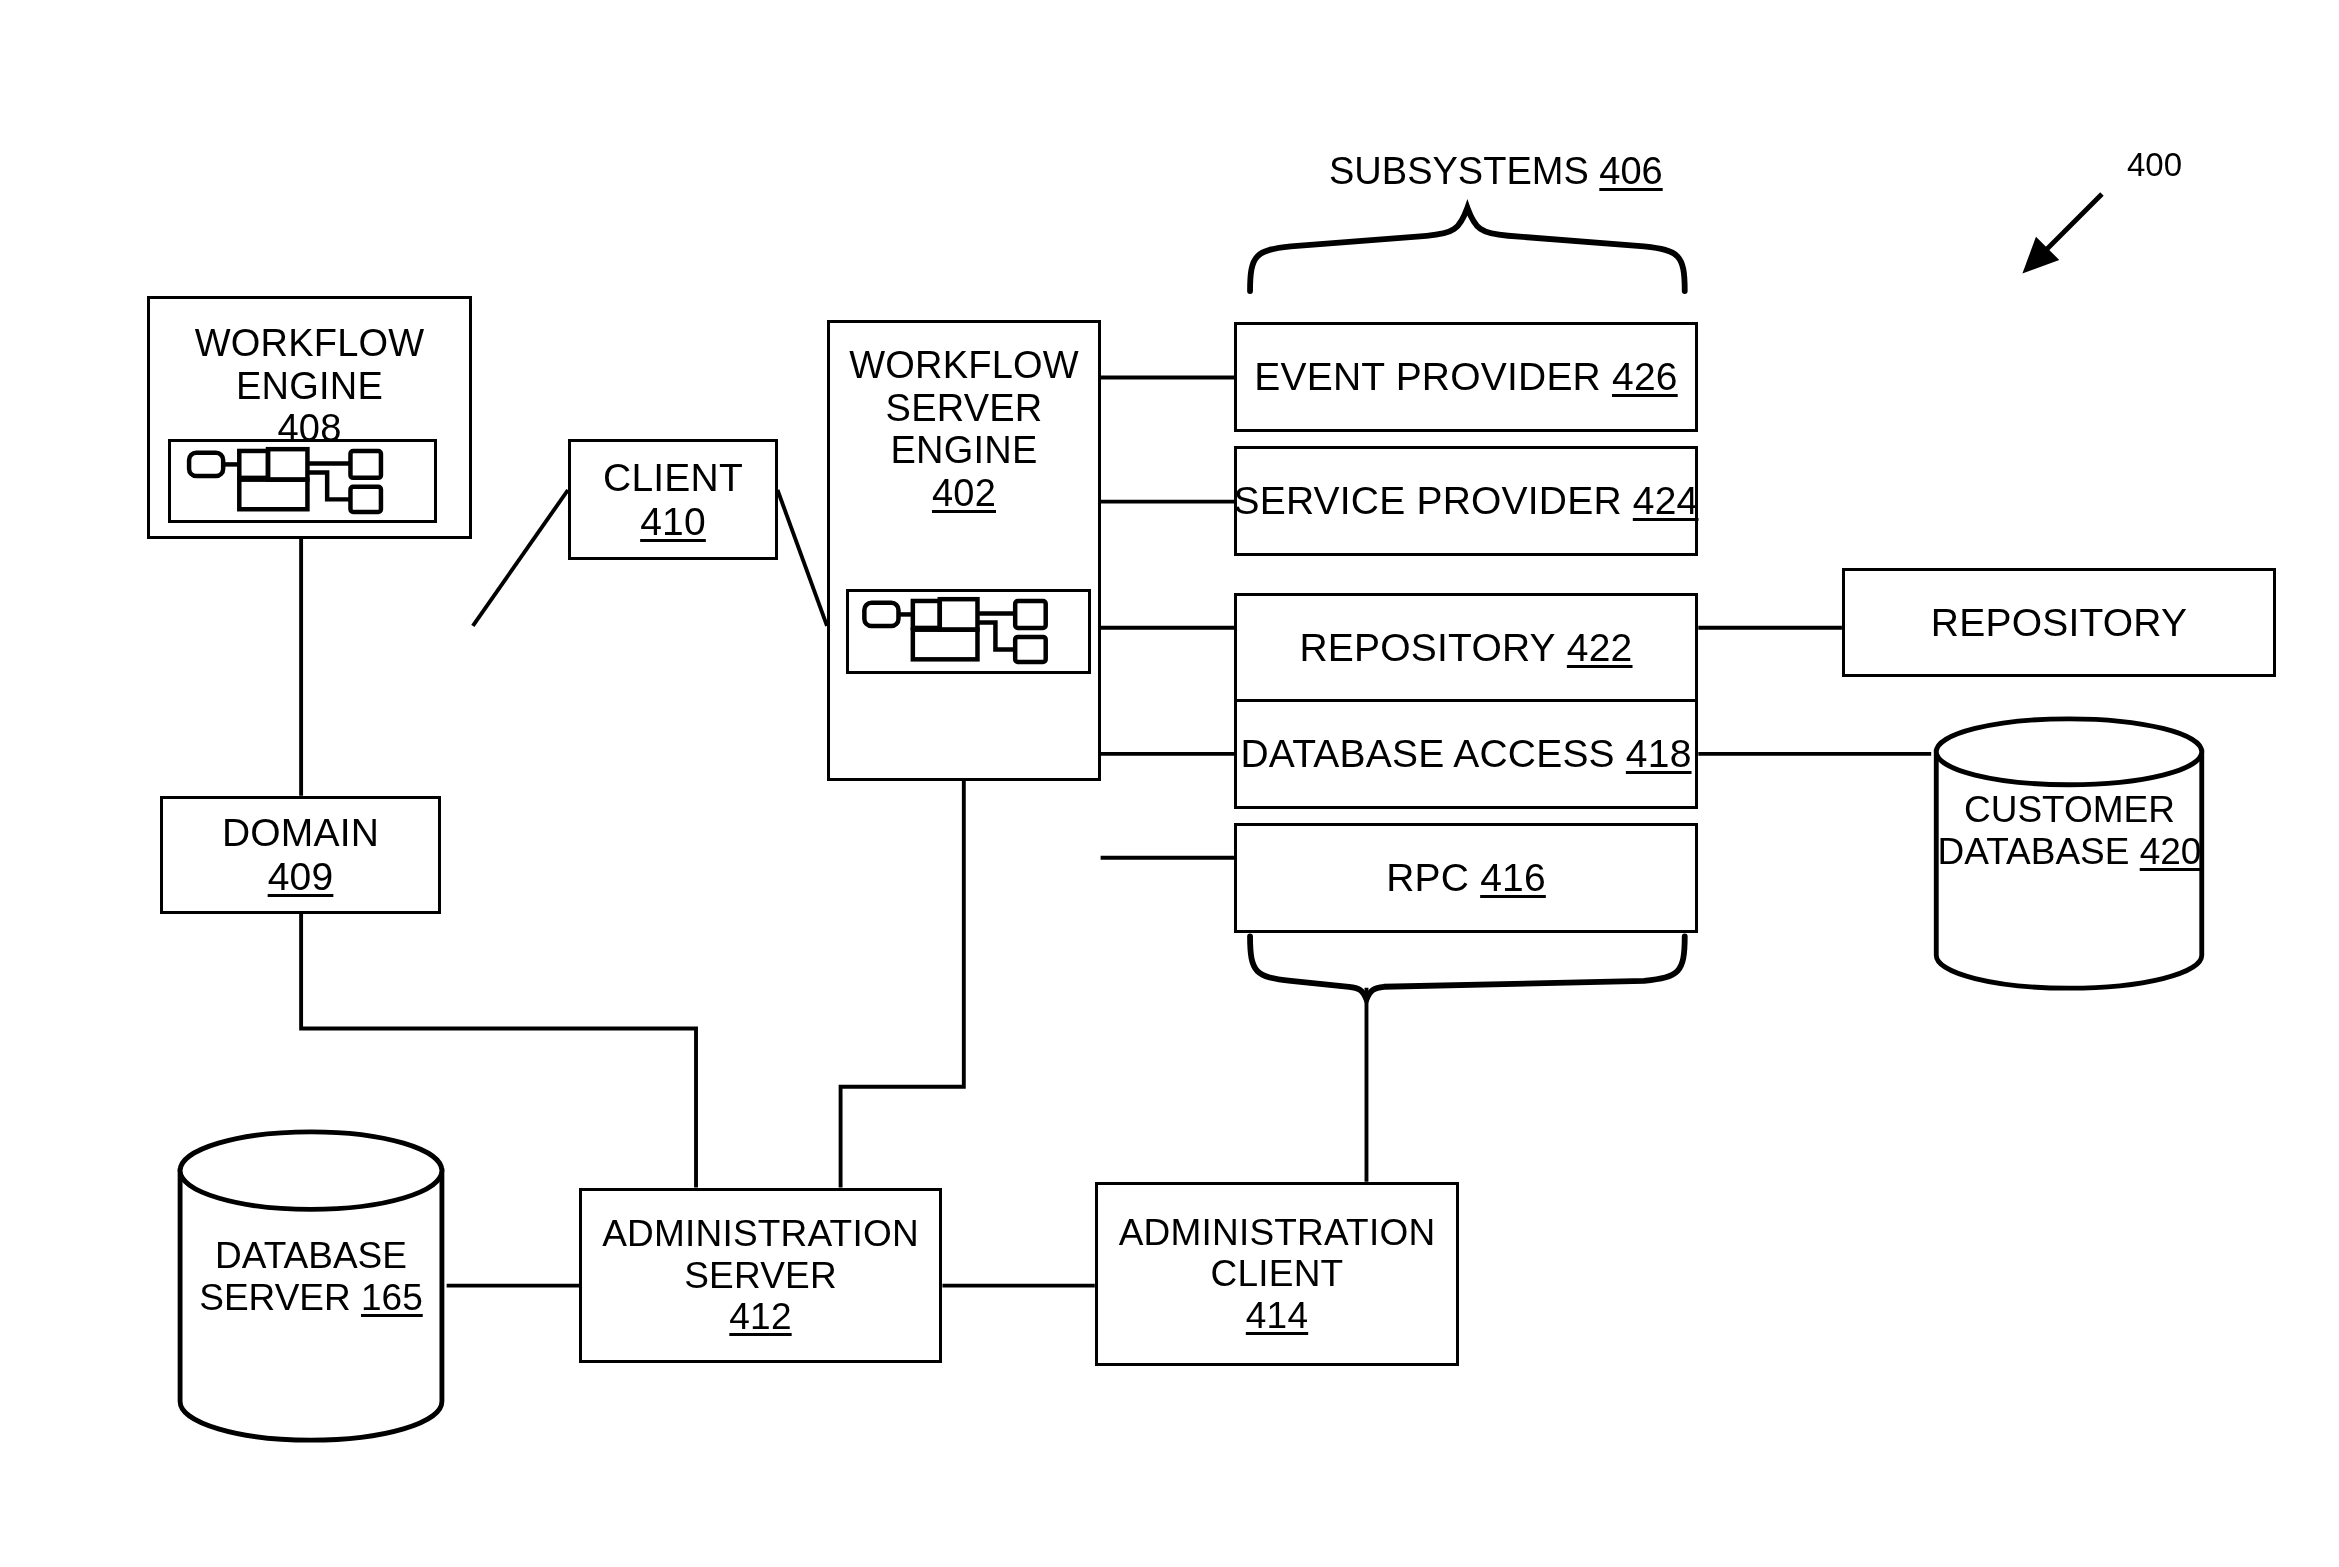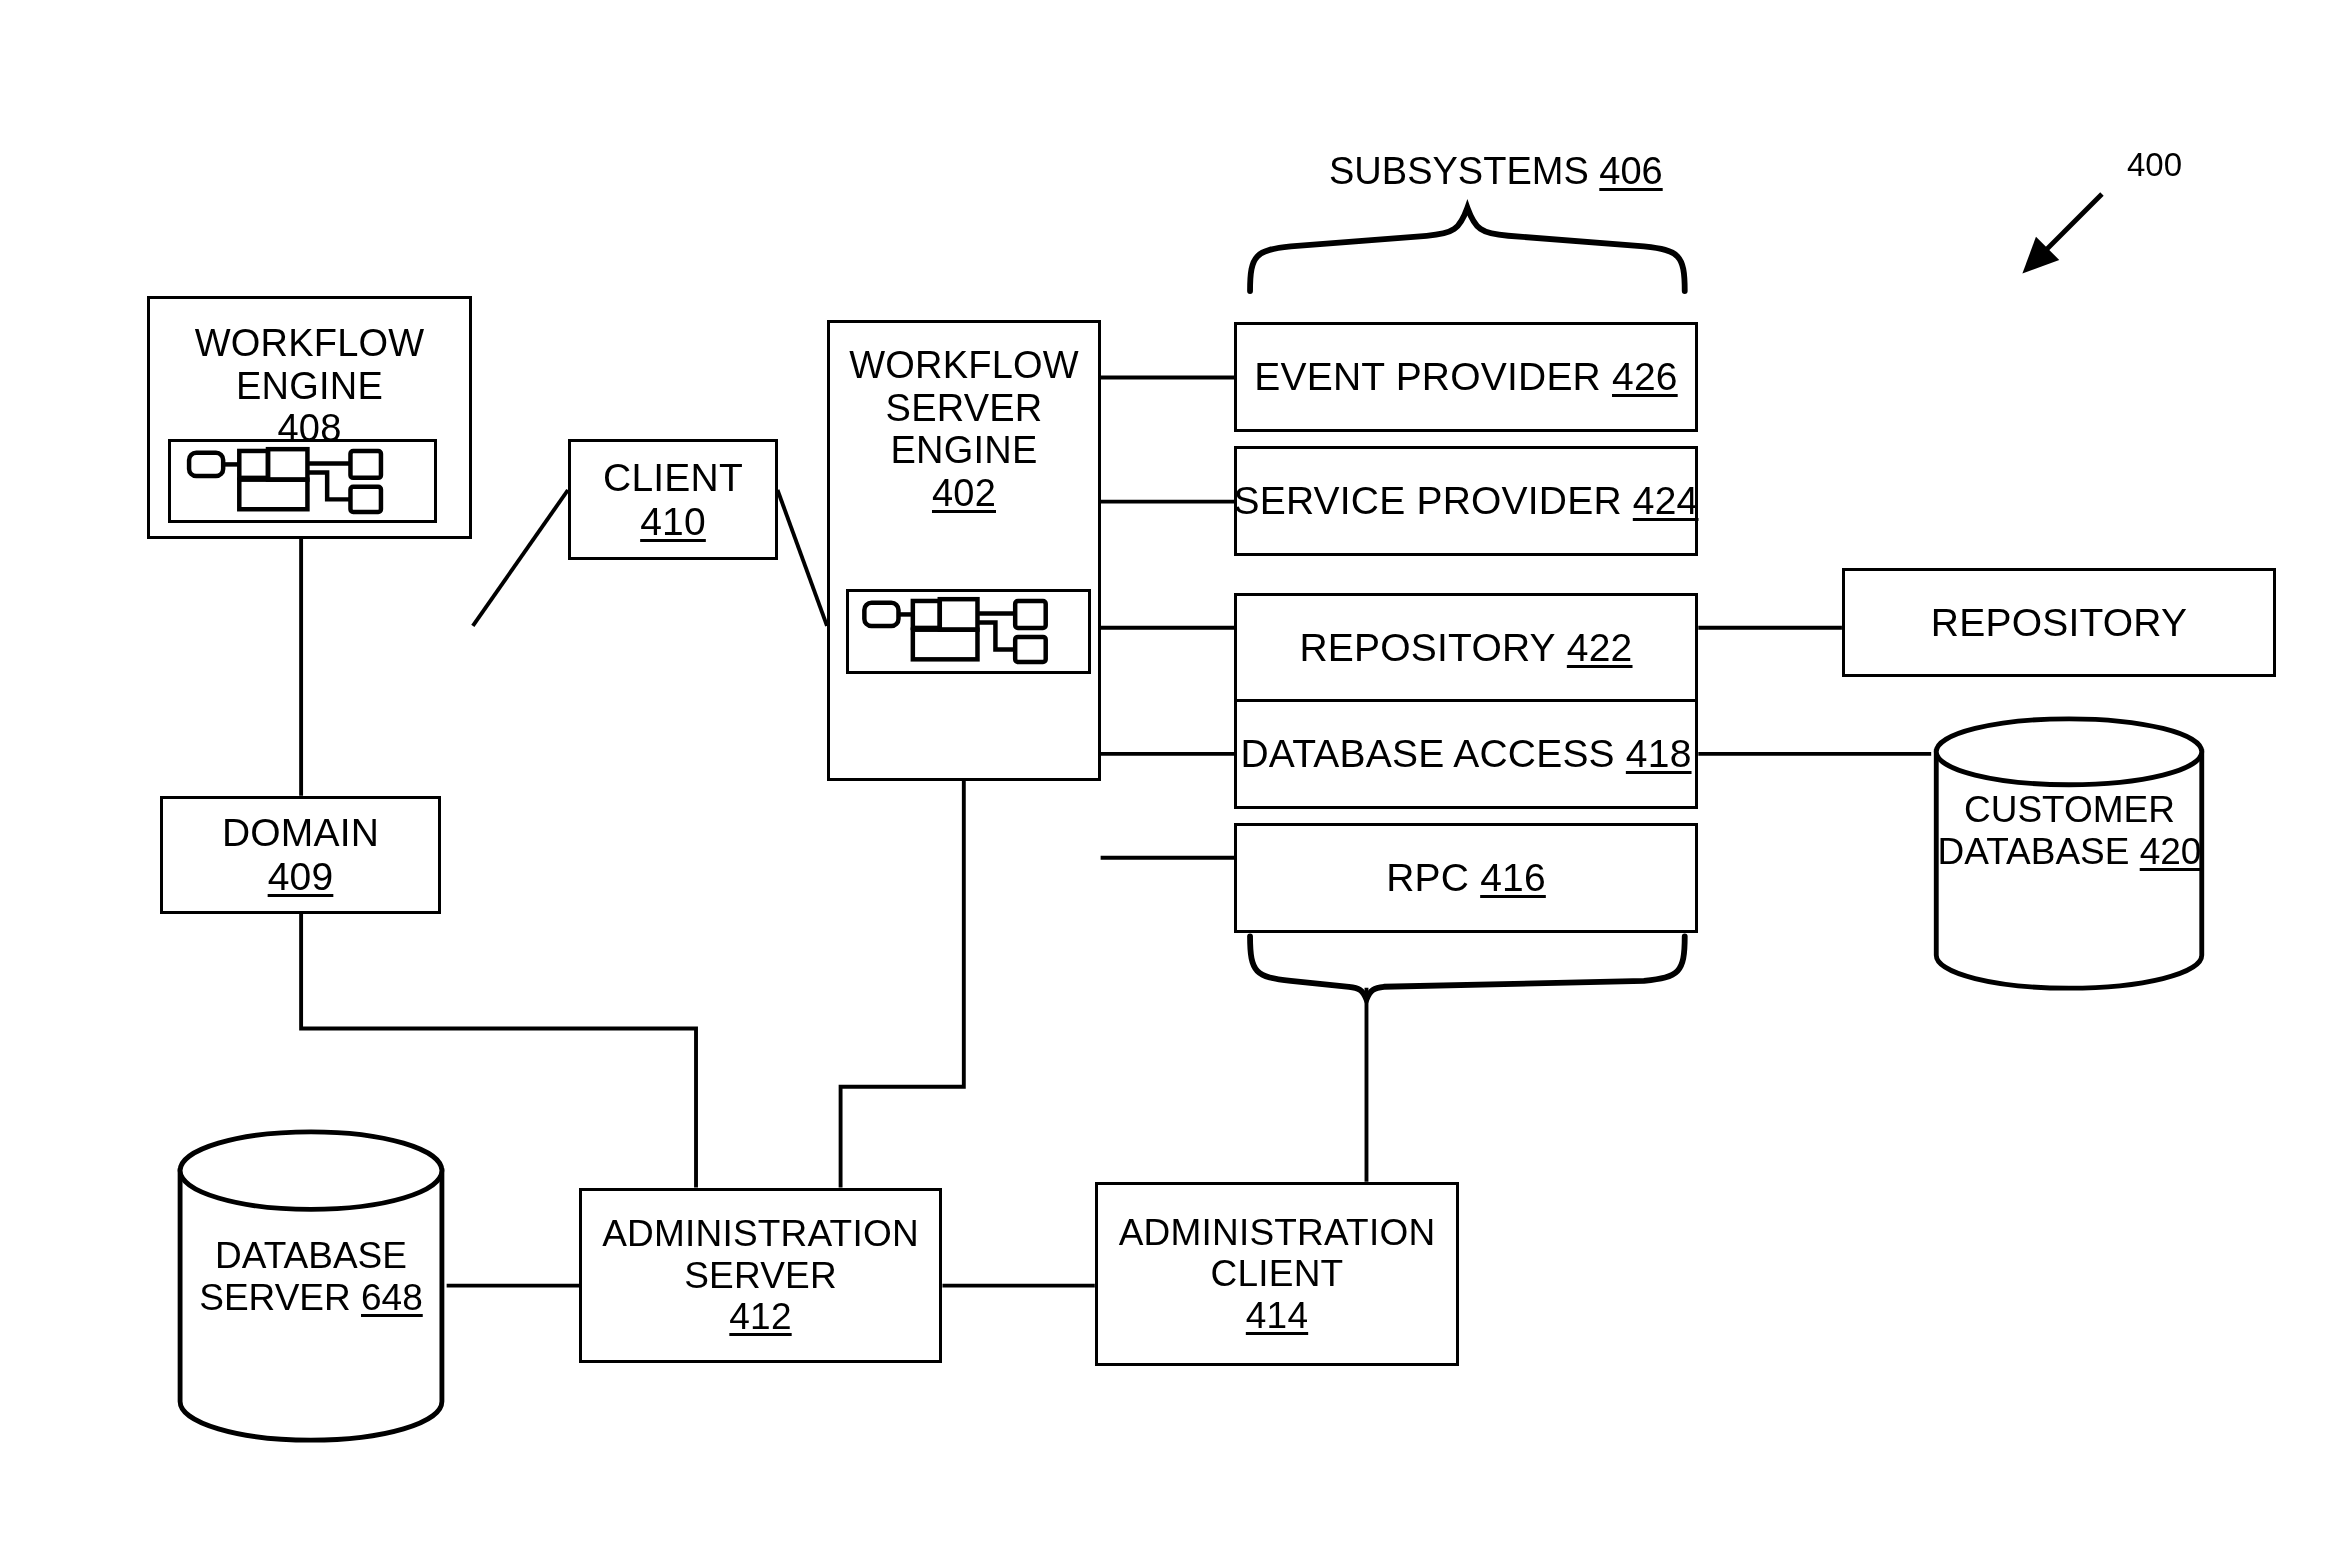--- a/index.html
+++ b/index.html
@@ -274,21 +274,21 @@
   <div class="cyl" id="db-server">
     <svg width="272" height="320" viewBox="0 0 280 330" xmlns="http://www.w3.org/2000/svg">
       <g stroke="#000" fill="#fff" stroke-width="5">
         <path d="M5,46 L5,284 A135,40 0 0 0 275,284 L275,46 Z"></path>
         <ellipse cx="140" cy="46" rx="135" ry="40"></ellipse>
       </g>
     </svg>
     <div class="cyl-text">
       <span class="ln">DATABASE</span>
       <span class="ln">SERVER</span>
-      <span class="ln num">648</span>
+      <span class="ln num">165</span>
     </div>
   </div>
 
   <div class="node" id="admin-server">
     <span class="ln mid">ADMINISTRATION</span>
     <span class="ln mid">SERVER</span>
     <span class="ln mid num">412</span>
   </div>
 
   <div class="node" id="admin-client">

